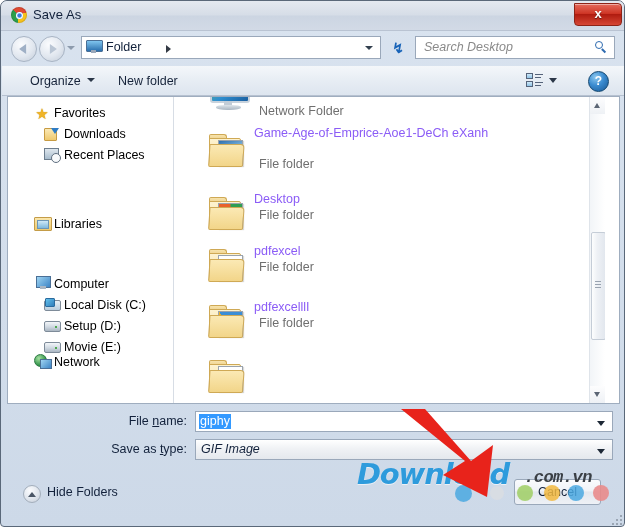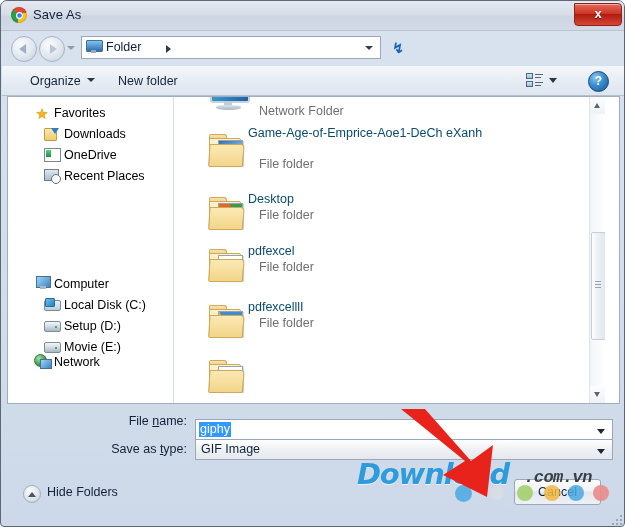--- a/index.html
+++ b/index.html
@@ -509,23 +509,23 @@
     width: 33px; height: 21px;
     background: linear-gradient(to bottom, #fbe9b4 0%, #f2d589 100%);
     border: 1px solid #cfa955;
     border-radius: 1px 4px 2px 2px;
     transform: skewX(-4deg);
     transform-origin: bottom left;
   }
   .thumb-fill { position: absolute; left: 0; top: 0; width: 100%; height: 100%; }
   .file-name {
     position: absolute;
-    left: 74px;
+    left: 80px;
     font-size: 12.5px;
-    color: #0c4a6e;
+    color: #8b5cf6;
     line-height: 15px;
     width: 300px;
   }
   .file-type {
     position: absolute;
     left: 85px;
     font-size: 12.5px;
     color: #6f6f6f;
     line-height: 15px;
   }
@@ -615,21 +615,21 @@
     text-align: right;
     width: 120px;
     white-space: nowrap;
   }
   #lbl-filename { left: 66px; top: 5px; }
   #lbl-savetype { left: 66px; top: 33px; }
   .form-label u { text-decoration: underline; }
 
   #filename-combo {
     position: absolute;
-    left: 194px; top: 10px;
+    left: 194px; top: 2px;
     width: 418px; height: 21px;
     background: #ffffff;
     border: 1px solid #9aa8ba;
     box-sizing: border-box;
     cursor: text;
   }
   #filename-value {
     position: absolute;
     left: 3px; top: 2px;
     font-size: 12.5px;
@@ -646,20 +646,21 @@
     border: 1px solid #9aa8ba;
     box-sizing: border-box;
     cursor: pointer;
   }
   #savetype-value {
     position: absolute;
     left: 5px; top: 2px;
     font-size: 12.5px;
     color: #12213b;
     line-height: 15px;
+    font-style: italic;
   }
   .combo-caret {
     position: absolute;
     right: 7px; top: 9px;
     width: 0; height: 0;
     border-left: 4.5px solid transparent;
     border-right: 4.5px solid transparent;
     border-top: 5px solid #1d2836;
     cursor: pointer;
   }
@@ -803,20 +804,27 @@
         <span class="screen"></span>
           <span class="stand"></span>
       </span>
       <span id="addr-text">Folder</span>
       <span id="addr-sep"></span>
       <span id="addr-caret"></span>
     </div>
 
     <div id="refresh-btn">↯</div>
 
+    <div id="searchbox">
+      <span id="search-text">Search Desktop</span>
+      <span id="search-icon">
+        <span class="ring"></span>
+          <span class="handle"></span>
+      </span>
+    </div>
   </div>
 
   <div id="toolbar">
     <div class="tbitem" id="tb-organize">Organize</div>
     <div id="tb-organize-caret"></div>
     <div class="tbitem" id="tb-newfolder">New folder</div>
     <div id="tb-viewicon">
       <span class="vrow r1"></span>
         <span class="vrow r2"></span>
       <span class="vline l1"></span>
@@ -838,35 +846,37 @@
           <span class="nlabel">Favorites</span>
         </div>
         <div class="nav-row child">
           <span class="nav-ico ico-dl">
             <span class="body"></span>
               <span class="arrow"></span>
           </span>
           <span class="nlabel">Downloads</span>
         </div>
         <div class="nav-row child">
-          <span class="nav-ico ico-onedrive">
-            <span class="frame"></span>
-              <span class="fill"></span>
-          </span>
-          <span class="nlabel">OneDrive</span>
-        </div>
-        <div class="nav-row child">
           <span class="nav-ico ico-recent">
             <span class="scr"></span>
               <span class="clk"></span>
           </span>
           <span class="nlabel">Recent Places</span>
         </div>
       </div>
 
+      <div class="nav-group" style="top:117px;">
+        <div class="nav-row top">
+          <span class="nav-ico ico-lib">
+            <span class="back"></span>
+              <span class="inner"></span>
+          </span>
+          <span class="nlabel">Libraries</span>
+        </div>
+      </div>
 
       <div class="nav-group" style="top:168px;margin-top:9px;">
         <div class="nav-row top">
           <span class="nav-ico ico-comp">
             <span class="mon"></span>
               <span class="base"></span>
           </span>
           <span class="nlabel">Computer</span>
         </div>
         <div class="nav-row child">

